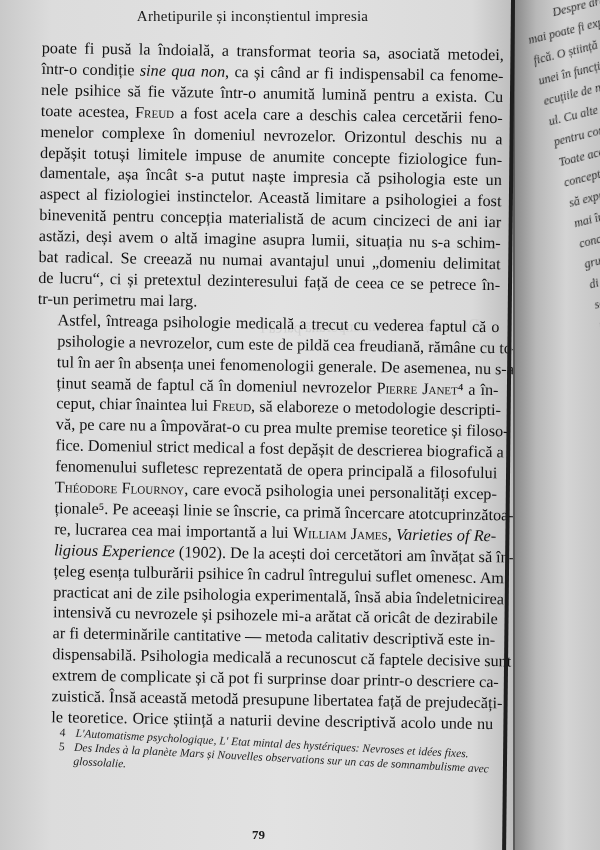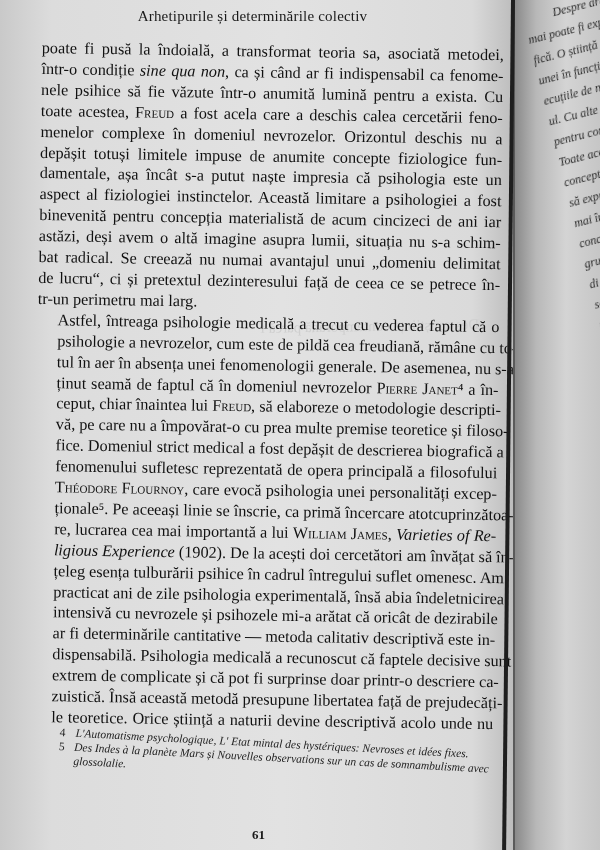--- a/index.html
+++ b/index.html
@@ -57,21 +57,21 @@
     font-size:12px; line-height:21px; color:#2a2a2a;
     transform:rotate(-14deg); transform-origin:top left;
     font-style:italic; white-space:nowrap; filter:blur(0.4px);
   }
   .right-text div { display:block; }
 </style>
 </head>
 <body>
 
 <div class="left-page">
-  <div class="running-head">Arhetipurile și determinările colectiv</div>
+  <div class="running-head">Arhetipurile și inconștientul impresia</div>
 
   <div class="ghost">Des conștiința contemporană parcă f</div>
 
   <div class="body-text">
     <p id="p1">
         <span class="line">poate fi pusă la îndoială, a transformat teoria sa, asociată metodei,</span>
         <span class="line">într-o condiție <span class="it">sine qua non</span>, ca și când ar fi indispensabil ca fenome-</span>
         <span class="line">nele psihice să fie văzute într-o anumită lumină pentru a exista. Cu</span>
         <span class="line">toate acestea, <span class="sc">Freud</span> a fost acela care a deschis calea cercetării feno-</span>
         <span class="line">menelor complexe în domeniul nevrozelor. Orizontul deschis nu a</span>
@@ -112,21 +112,21 @@
       <div class="fn">
         <span class="fn-num">4</span>
         <span class="it">L'Automatisme psychologique, L' Etat mintal des hystériques: Nevroses et idées fixes.</span>
       </div>
       <div class="fn">
         <span class="fn-num">5</span>
         <span class="it">Des Indes à la planète Mars și Nouvelles observations sur un cas de somnambulisme avec glossolalie.</span>
       </div>
     </div>
 
-  <div class="page-number">61</div>
+  <div class="page-number">79</div>
 </div>
 
 <div class="gutter"></div>
 
 <div class="right-page">
   <div class="right-text" id="rt">
       <div style="padding-left: 30px;">Despre arh</div>
       <div>mai poate fi experimentală. Ur</div>
       <div>fică. O știință experimentală s</div>
       <div>unei în funcție de conceptele</div>

